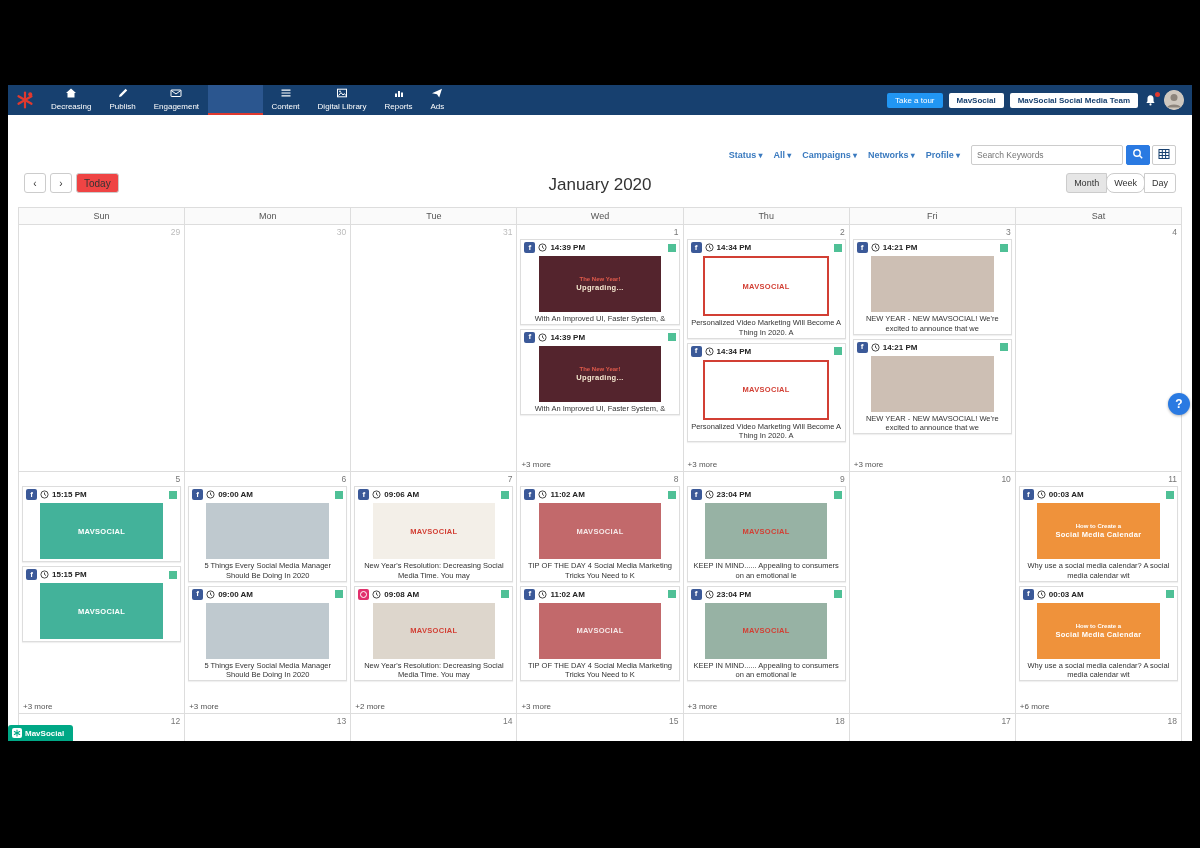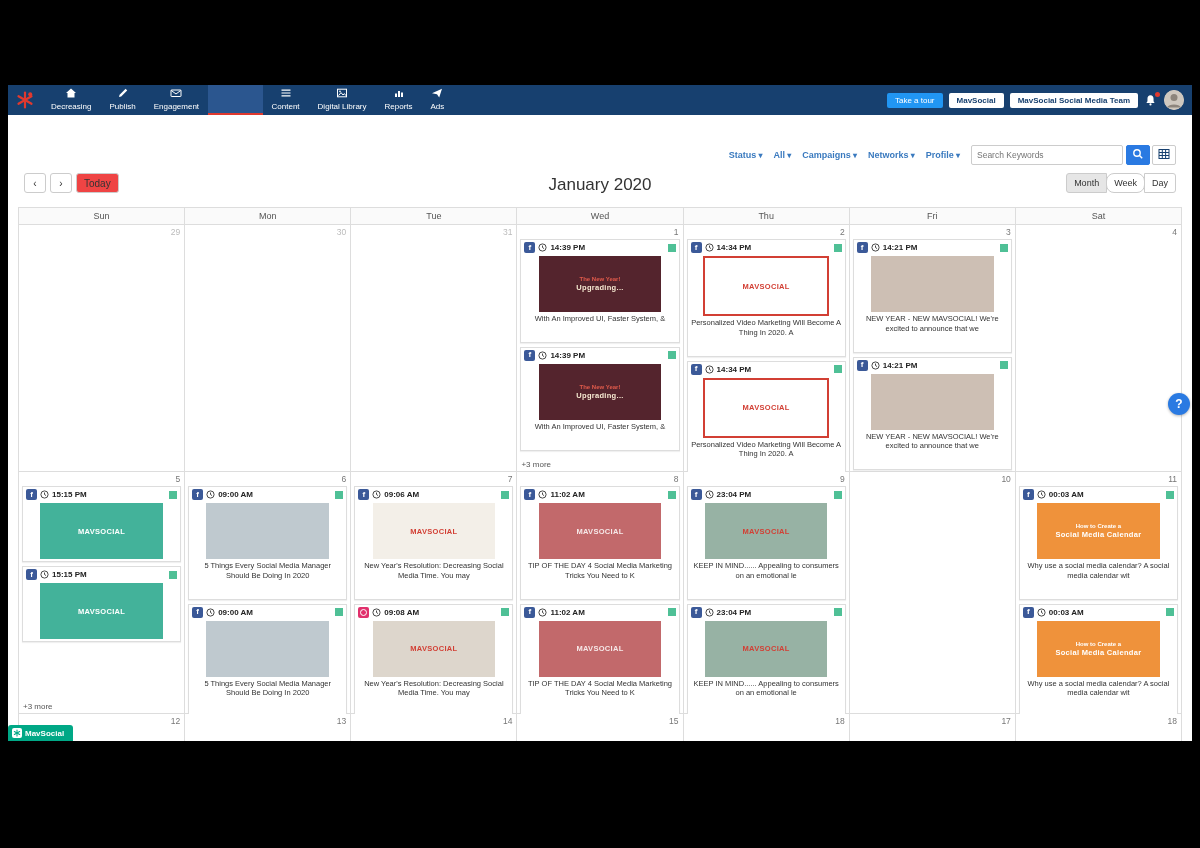--- a/index.html
+++ b/index.html
@@ -75,21 +75,21 @@
   .net-ico.facebook{background:#3b5998;}
   .net-ico.instagram{background:#e1306c;}
   .ig-circle{width:5px;height:5px;border:1px solid #fff;border-radius:50%;display:block;}
   .clock{display:flex;align-items:center;}
   .ev-time{font-size:8px;font-weight:bold;color:#222;white-space:nowrap;}
   .status-sq{width:8px;height:8px;background:#4fc096;margin-left:auto;flex:0 0 auto;}
   .ev-img{height:56px;width:78%;margin:1px auto 2px;display:flex;flex-direction:column;align-items:center;
           justify-content:center;gap:1px;overflow:hidden;text-align:center;}
   .img-sub{font-size:6px;font-weight:bold;}
   .img-lbl{font-size:7.5px;font-weight:bold;letter-spacing:.3px;}
-  .ev-caption{font-size:7.5px;color:#333;text-align:center;padding:0 3px 18px;line-height:1.3;max-height:22px;overflow:hidden;}
+  .ev-caption{font-size:7.5px;color:#333;text-align:center;padding:0 3px 0;line-height:1.3;max-height:22px;overflow:hidden;}
   .more-link{margin-top:auto;font-size:8px;color:#555;padding:1px 4px 2px;cursor:pointer;text-decoration:none;}
 
   
   .chat-widget{position:absolute;left:0;bottom:0;background:#00a886;color:#fff;font-size:8px;font-weight:bold;
                display:flex;align-items:center;gap:3px;padding:3px 9px 3px 4px;border-radius:3px 3px 0 0;cursor:pointer;}
   .chat-logo{width:10px;height:10px;background:#fff;border-radius:2px;display:flex;align-items:center;justify-content:center;}
   .help-button{position:absolute;right:2px;top:308px;width:22px;height:22px;border-radius:50%;background:#2a7ae2;
                color:#fff;border:none;font-size:12px;font-weight:bold;cursor:pointer;box-shadow:0 1px 3px rgba(0,0,0,.3);}
 </style>
 </head>

